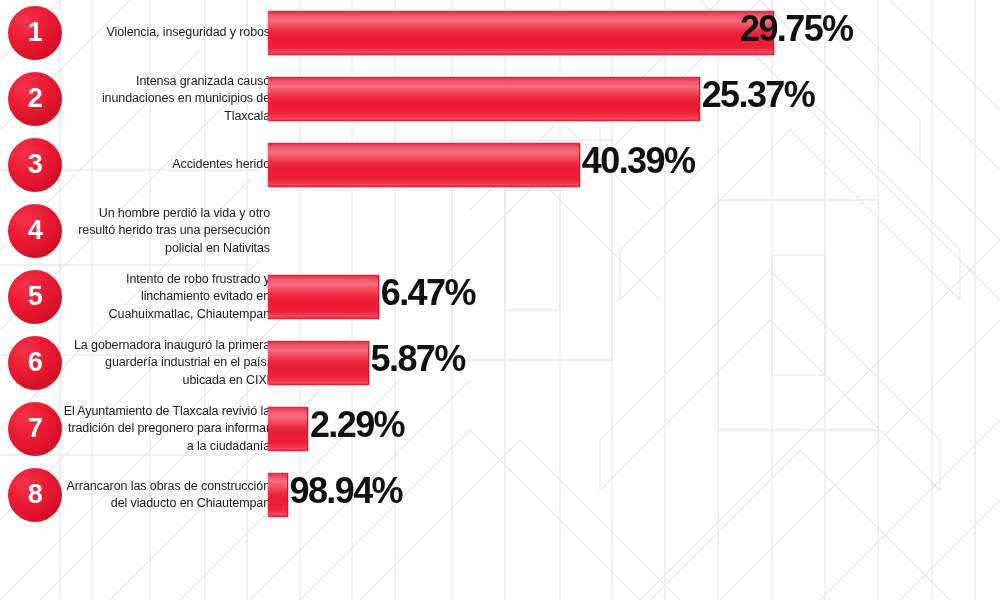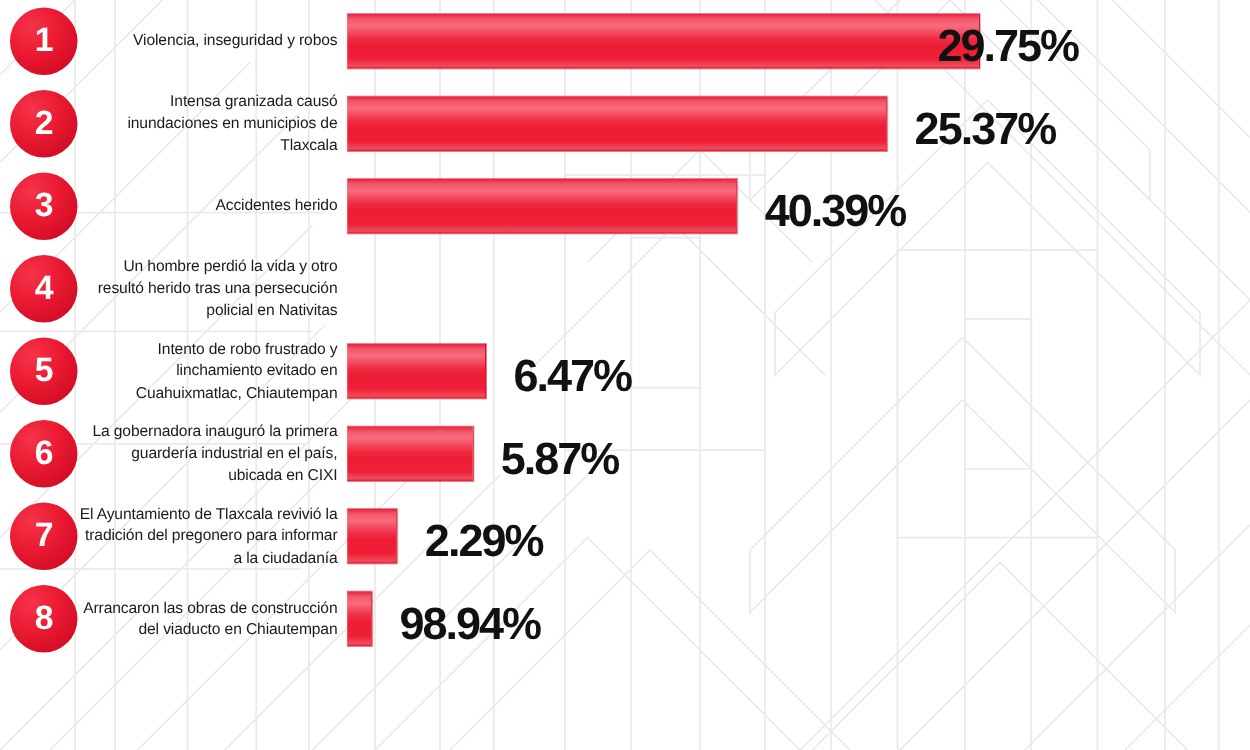--- a/index.html
+++ b/index.html
@@ -75,23 +75,23 @@
     text-align: right;
     font-family: "Liberation Sans", sans-serif;
     font-size: 12.5px;
     line-height: 1.38;
     color: #1b1b1b;
     letter-spacing: -0.1px;
   }
 
   .bar-wrap {
     position: absolute;
-    left: 278px;
+    left: 268px;
     display: flex;
-    align-items: flex-end;
+    align-items: flex-start;
   }
 
   .bar {
     height: 44px;
     background: linear-gradient(to bottom,
         #e8203a 0%,
         #f2586d 10%,
         #f86b7d 22%,
         #ef2a42 46%,
         #ec1c33 58%,
@@ -110,21 +110,20 @@
     letter-spacing: -1.6px;
     line-height: 1;
     white-space: nowrap;
   }
 
   .bar-value.overlap {
     margin-left: -34px;
   }
   .bar-value.tight {
     margin-left: 2px;
-    padding-left: 20px;
   }
 </style>
 </head>
 <body>
 
 <div id="infographic">
 
   <svg class="bg-pattern" width="1000" height="600" viewBox="0 0 1000 600" xmlns="http://www.w3.org/2000/svg">
     <g stroke="#e9eaec" stroke-width="1.4" fill="none">
 

